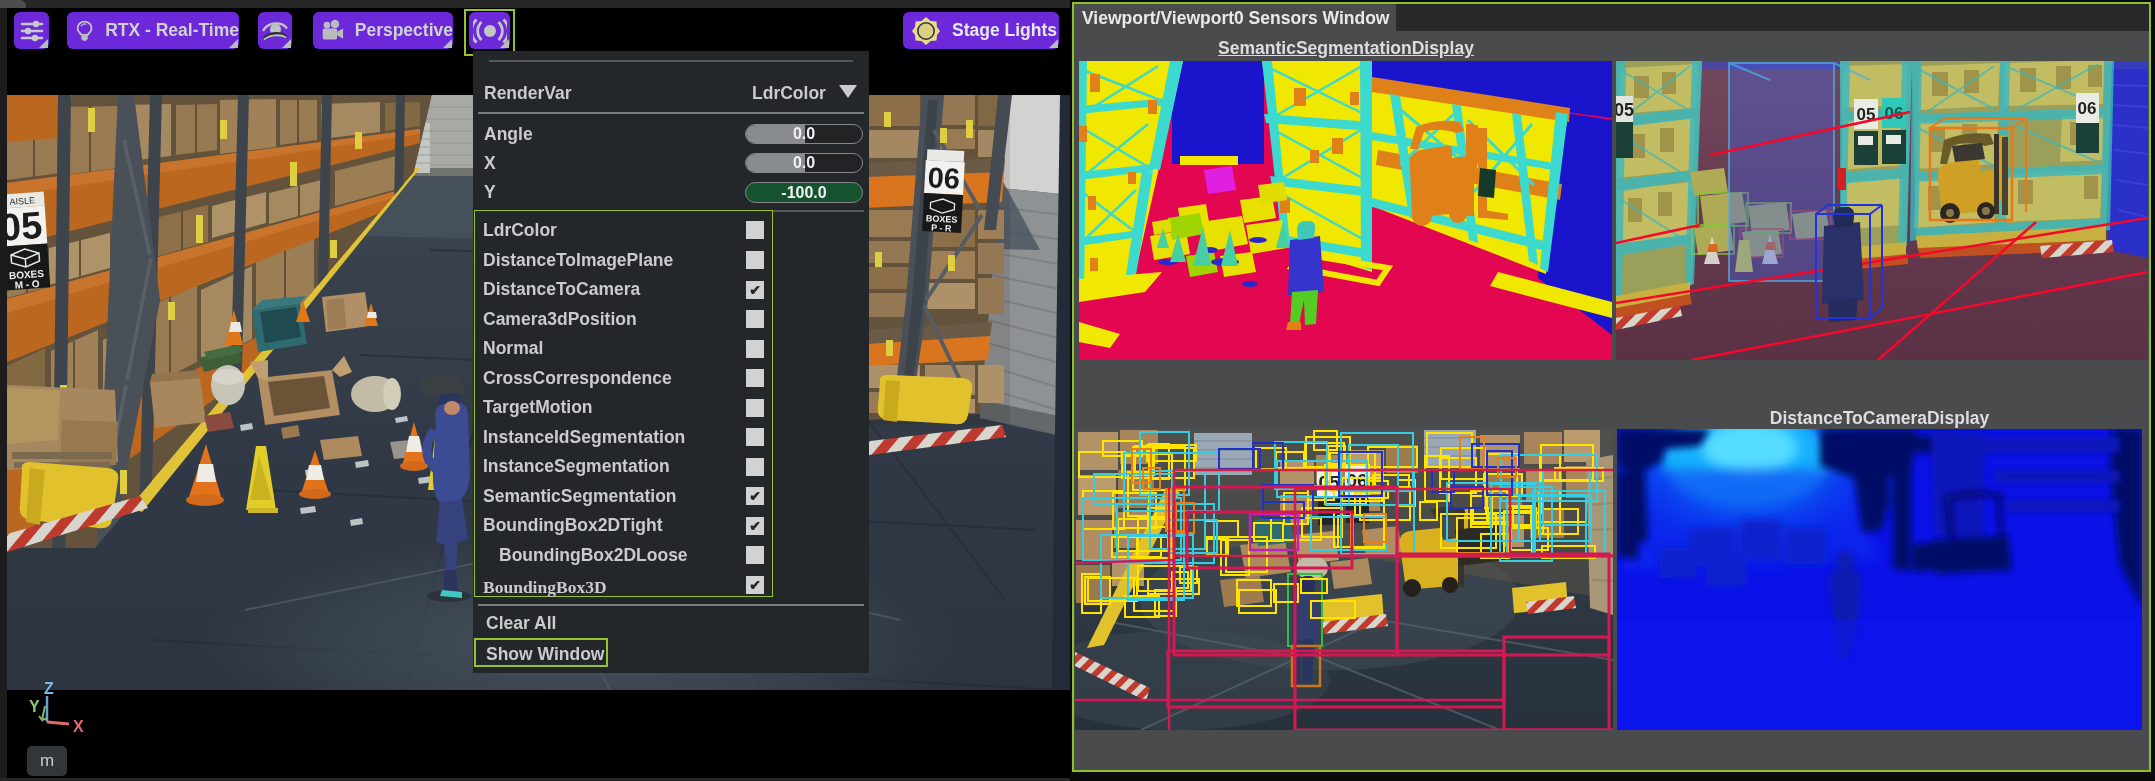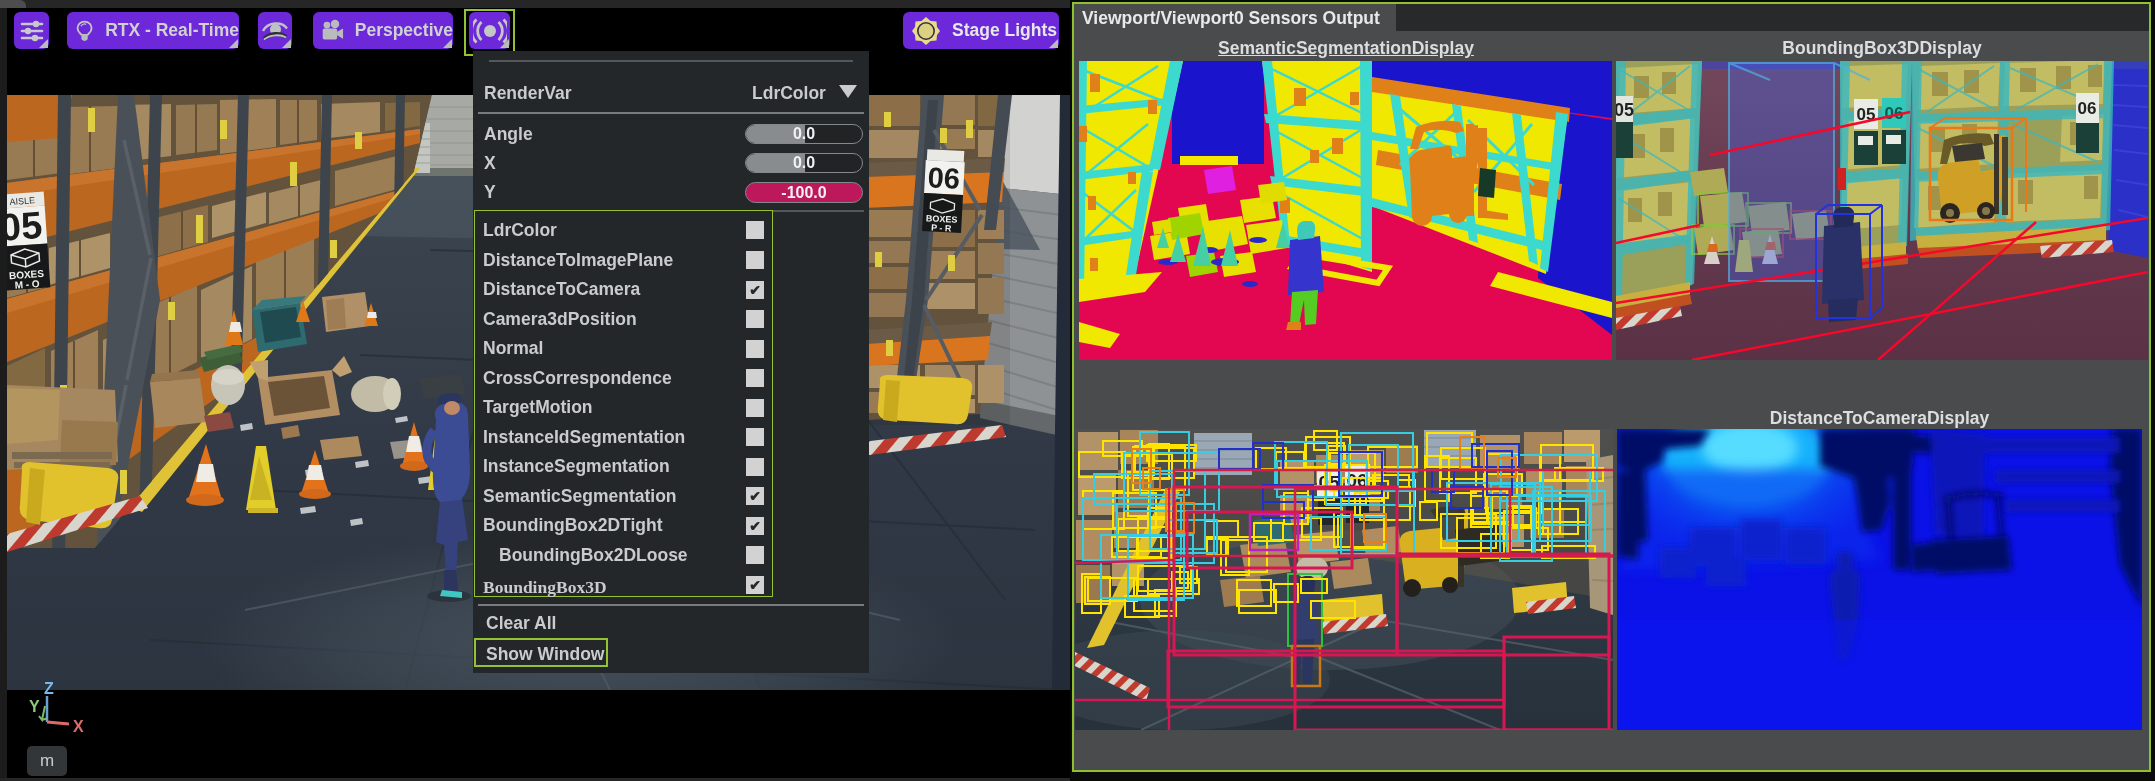--- a/index.html
+++ b/index.html
@@ -417,21 +417,21 @@
     <div class="abs" style="left:272px;top:73px;width:118px;height:20px;border:1.5px solid #86898b;border-radius:10px;background:#212325;overflow:hidden;">
       <div class="abs" style="left:0;top:0;width:51%;height:20px;background:#898c8e;"></div>
       <div class="abs" style="width:100%;text-align:center;top:0px;font-size:16px;color:#f0f1f2;">0.0</div>
     </div>
     <div class="abs" style="left:11px;top:102px;">X</div>
     <div class="abs" style="left:272px;top:102px;width:118px;height:20px;border:1.5px solid #86898b;border-radius:10px;background:#212325;overflow:hidden;">
       <div class="abs" style="left:0;top:0;width:51%;height:20px;background:#898c8e;"></div>
       <div class="abs" style="width:100%;text-align:center;top:0px;font-size:16px;color:#f0f1f2;">0.0</div>
     </div>
     <div class="abs" style="left:11px;top:131px;">Y</div>
-    <div class="abs" style="left:272px;top:131px;width:118px;height:21px;border:1.5px solid #86898b;border-radius:11px;background:#be185d;">
+    <div class="abs" style="left:272px;top:131px;width:118px;height:21px;border:1.5px solid #86898b;border-radius:11px;background:#14532d;">
       <div class="abs" style="width:100%;text-align:center;top:1px;font-size:16px;color:#f0f1f2;">-100.0</div>
     </div>
 
     <div class="abs" id="cbgroup" style="left:1px;top:159px;width:299px;height:387px;border:1.5px solid #95c133;"></div>
     <div class="abs" style="left:300px;top:159px;width:91px;height:1.5px;background:#55585a;"></div>
 
     <div class="abs" style="left:10px;top:169px;">LdrColor</div>
     <div class="abs cb" style="top:170px;"></div>
     <div class="abs" style="left:10px;top:199px;">DistanceToImagePlane</div>
     <div class="abs cb" style="top:200px;"></div>
@@ -462,24 +462,23 @@
     <div class="abs" style="left:13px;top:562px;">Clear All</div>
     <div class="abs" style="left:1px;top:587px;width:134px;height:29px;border:2px solid #95c133;"></div>
     <div class="abs" style="left:13px;top:593px;">Show Window</div>
   </div>
 
   <div class="abs" style="left:1070px;top:0;width:1085px;height:781px;background:#0a0a0a;"></div>
   <div class="abs" style="left:1072px;top:2px;width:1079px;height:770px;border:2px solid #8fc12f;background:#494b4d;"></div>
 
   <div class="abs" style="left:1074px;top:4px;width:1075px;height:27px;background:#27292b;"></div>
   <div class="abs" style="left:1074px;top:4px;width:322px;height:27px;background:#494b4d;"></div>
-  <div class="abs" style="left:1082px;top:8px;color:#e8e9ea;font-size:17.5px;font-weight:600;">Viewport/Viewport0 Sensors Output</div>
+  <div class="abs" style="left:1082px;top:8px;color:#e8e9ea;font-size:17.5px;font-weight:600;">Viewport/Viewport0 Sensors Window</div>
 
   <div class="abs" style="left:1080px;top:38px;width:532px;text-align:center;color:#dcdddf;font-size:17.5px;font-weight:600;text-decoration:underline;">SemanticSegmentationDisplay</div>
-  <div class="abs" style="left:1616px;top:38px;width:532px;text-align:center;color:#dcdddf;font-size:17.5px;font-weight:600;">BoundingBox3DDisplay</div>
   <div class="abs" style="left:1617px;top:408px;width:525px;text-align:center;color:#dcdddf;font-size:17.5px;font-weight:600;">DistanceToCameraDisplay</div>
 
   <div class="abs" id="q1" style="left:1079px;top:61px;width:533px;height:299px;background:#e3074e;">
 <svg width="533" height="299" viewBox="1079 61 533 299" xmlns="http://www.w3.org/2000/svg" preserveAspectRatio="none">
  <rect x="1079" y="61" width="533" height="299" fill="#e20750"></rect>
 
  <rect x="1172" y="61" width="92" height="103" fill="#1a14cd"></rect>
  <rect x="1180" y="156" width="58" height="9" fill="#f5e800"></rect>
 
  <polygon points="1079,61 1183,61 1132,288 1079,296" fill="#f0e800"></polygon>

